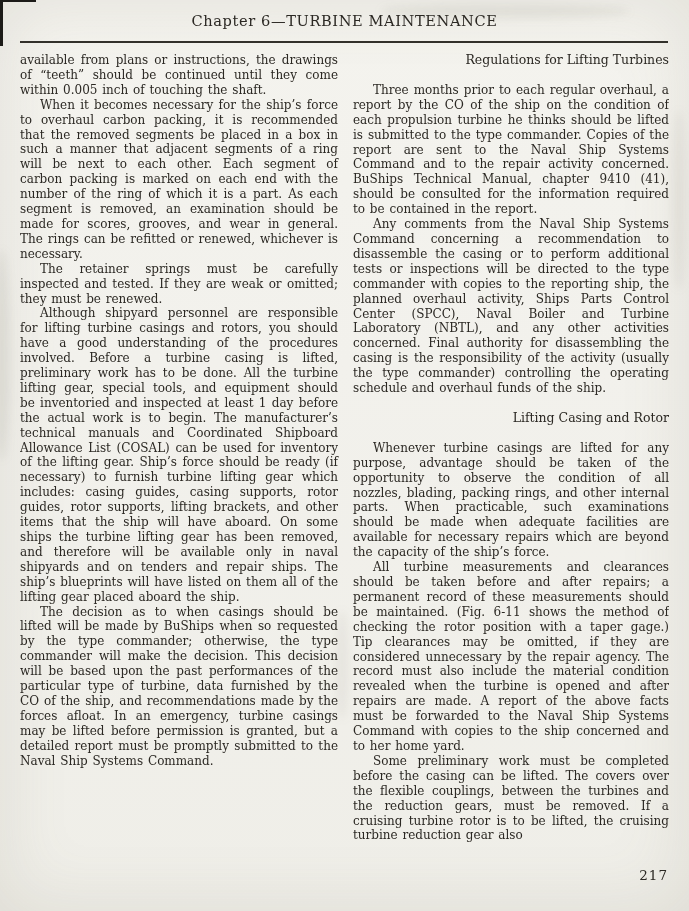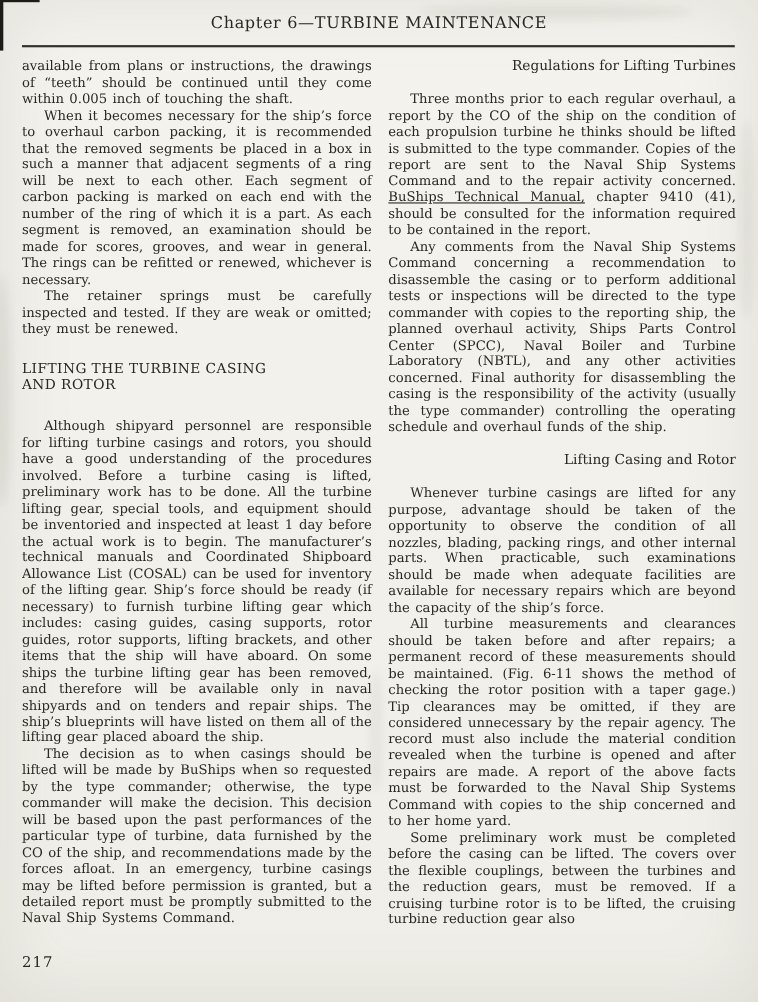--- a/index.html
+++ b/index.html
@@ -52,24 +52,24 @@
   h2.sec{
     font-size:12.5px;font-weight:normal;letter-spacing:.4px;
     line-height:14.9px;margin:22px 0 22px 0;
   }
   h3.sub{
     font-size:12.5px;font-weight:normal;line-height:14.9px;
     margin:0 0 15px 0;
     text-align:right;
   }
   h3.sub.mid{margin:15px 0 15px 0;}
-  .u{text-decoration:underline;}
+  .u{}
   .page-number{
     position:absolute;top:867px;left:20px;width:648px;
-    text-align:left;font-size:13.5px;letter-spacing:1px;color:var(--ink);
+    text-align:right;font-size:13.5px;letter-spacing:1px;color:var(--ink);
   }
 </style>
 </head>
 <body>
 
 <div class="page">
 
   <div class="mark-top"></div>
   <div class="mark-left"></div>
   <div class="smudge s1"></div>
@@ -79,21 +79,20 @@
 
   <h1 class="chapter-head">Chapter 6—TURBINE MAINTENANCE</h1>
   <div class="rule"></div>
 
   <div class="columns">
 
     <div class="col left">
       <p class="noindent">available from plans or instructions, the drawings of “teeth” should be continued until they come within 0.005 inch of touching the shaft.</p>
       <p>When it becomes necessary for the ship’s force to overhaul carbon packing, it is recommended that the removed segments be placed in a box in such a manner that adjacent segments of a ring will be next to each other. Each segment of carbon packing is marked on each end with the number of the ring of which it is a part. As each segment is removed, an examination should be made for scores, grooves, and wear in general. The rings can be refitted or renewed, whichever is necessary.</p>
       <p>The retainer springs must be carefully inspected and tested. If they are weak or omitted; they must be renewed.</p>
-      <h2 class="sec"><span>LIFTING THE TURBINE CASING</span><br><span>AND ROTOR</span></h2>
       <p>Although shipyard personnel are responsible for lifting turbine casings and rotors, you should have a good understanding of the procedures involved. Before a turbine casing is lifted, preliminary work has to be done. All the turbine lifting gear, special tools, and equipment should be inventoried and inspected at least 1 day before the actual work is to begin. The manufacturer’s technical manuals and Coordinated Shipboard Allowance List (COSAL) can be used for inventory of the lifting gear. Ship’s force should be ready (if necessary) to furnish turbine lifting gear which includes:  casing guides, casing supports, rotor guides, rotor supports, lifting brackets, and other items that the ship will have aboard. On some ships the turbine lifting gear has been removed, and therefore will be available only in naval shipyards and on tenders and repair ships. The ship’s blueprints will have listed on them all of the lifting gear placed aboard the ship.</p>
       <p>The decision as to when casings should be lifted will be made by BuShips when so requested by the type commander; otherwise, the type commander will make the decision. This decision will be based upon the past performances of the particular type of turbine, data furnished by the CO of the ship, and recommendations made by the forces afloat. In an emergency, turbine casings may be lifted before permission is granted, but a detailed report must be promptly submitted to the Naval Ship Systems Command.</p>
     </div>
 
     <div class="col right">
       <h3 class="sub">Regulations for Lifting Turbines</h3>
       <p><span>Three months prior to each regular overhaul, a report by the CO of the ship on the condition of each propulsion turbine he thinks should be lifted is submitted to the type commander. Copies of the report are sent to the Naval Ship Systems Command and to the repair activity concerned. </span><span class="u">BuShips Technical Manual,</span><span> chapter 9410 (41), should be consulted for the information required to be contained in the report.</span></p>
       <p>Any comments from the Naval Ship Systems Command concerning a recommendation to disassemble the casing or to perform additional tests or inspections will be directed to the type commander with copies to the reporting ship, the planned overhaul activity, Ships Parts Control Center (SPCC), Naval Boiler and Turbine Laboratory (NBTL), and any other activities concerned. Final authority for disassembling the casing is the responsibility of the activity (usually the type commander) controlling the operating schedule and overhaul funds of the ship.</p>
       <h3 class="sub mid">Lifting Casing and Rotor</h3>
       <p>Whenever turbine casings are lifted for any purpose, advantage should be taken of the opportunity to observe the condition of all nozzles, blading, packing rings, and other internal parts. When practicable, such examinations should be made when adequate facilities are available for necessary repairs which are beyond the capacity of the ship’s force.</p>

